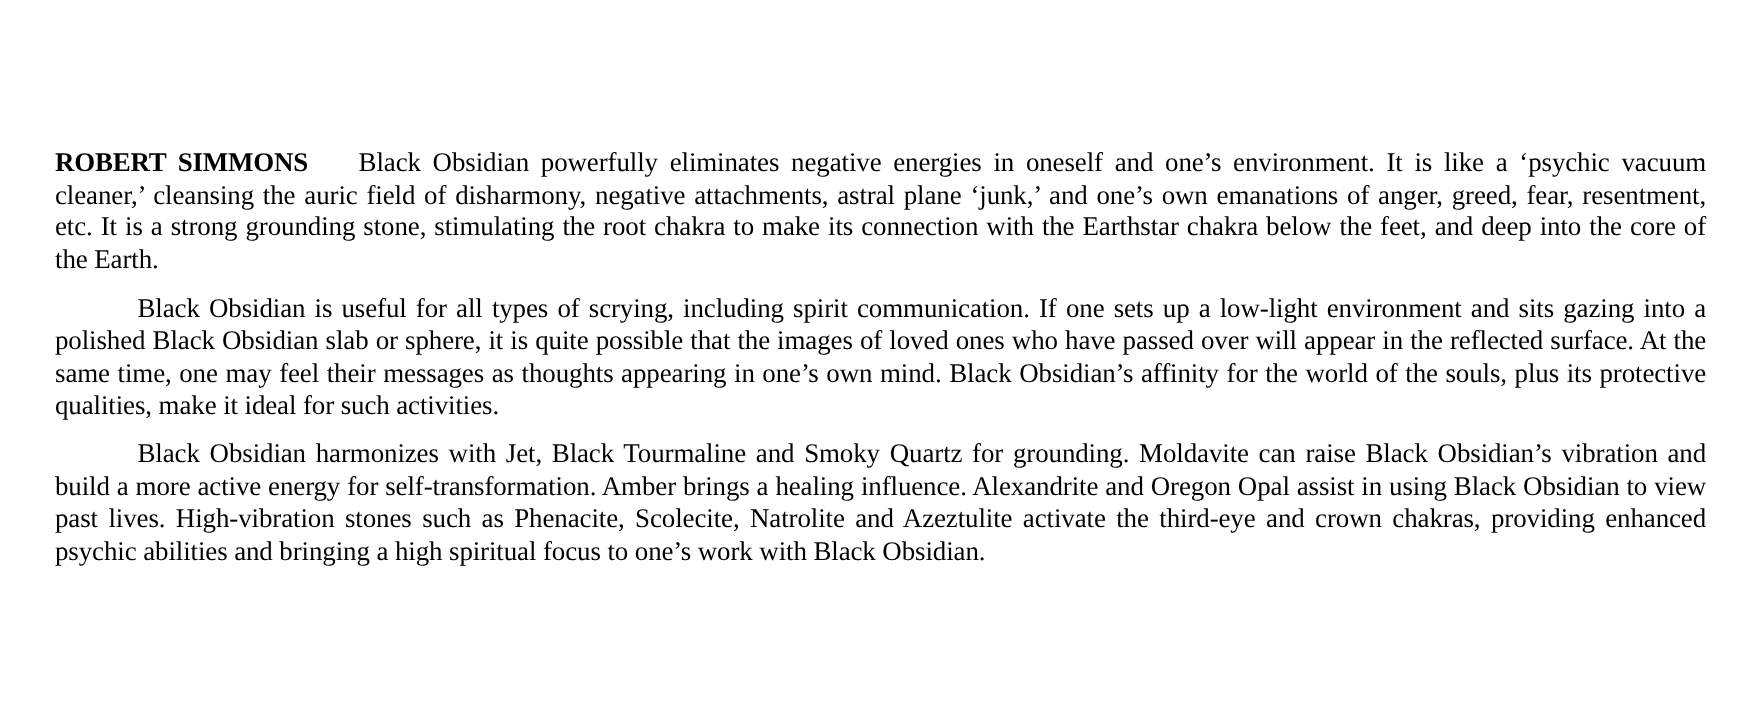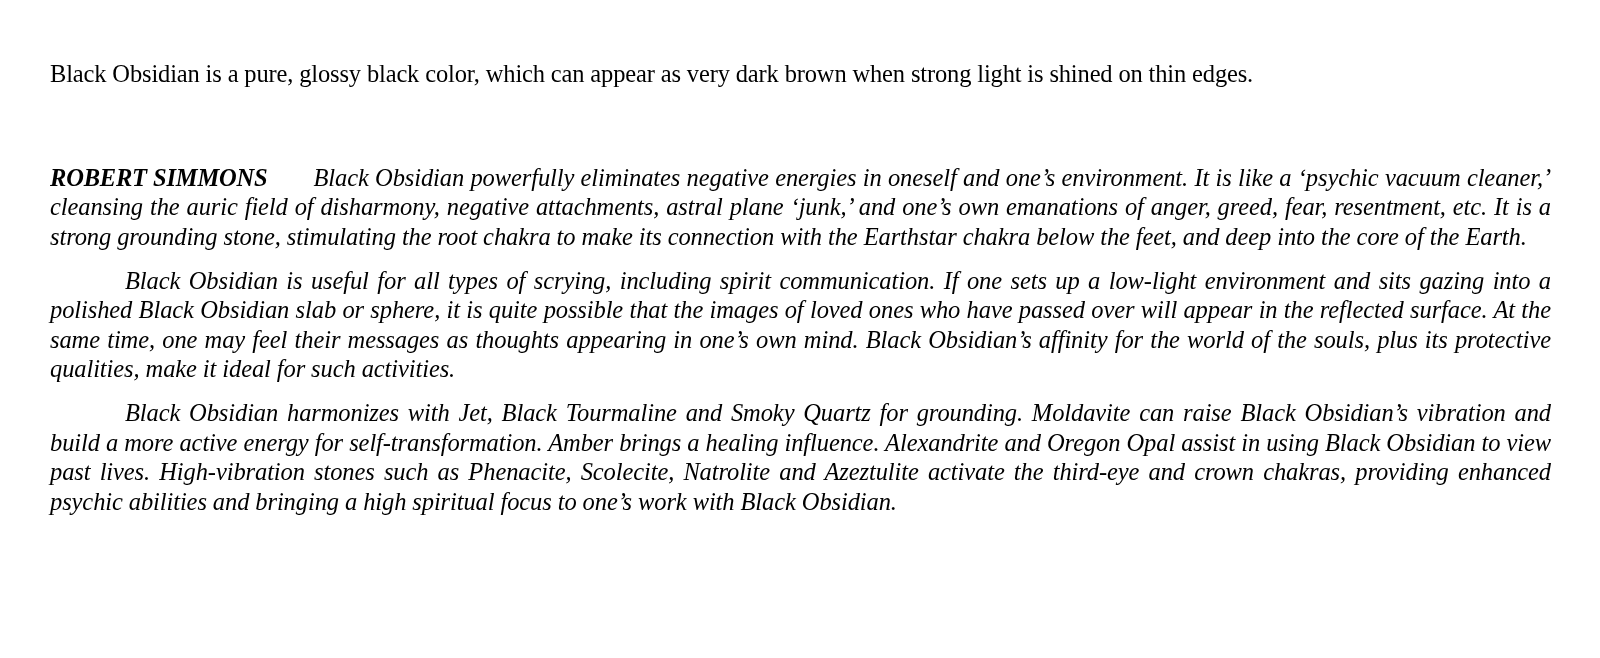--- a/index.html
+++ b/index.html
@@ -29,39 +29,37 @@
       letter-spacing: -0.15px;
     }
     .body-block {
       margin-top: 74px;
     }
     .para {
       margin: 0 0 14.5px 0;
       text-align: justify;
       text-align-last: left;
       letter-spacing: -0.1px;
-      font-style: italic;
     }
     .para.indent {
       text-indent: 75px;
     }
     .author {
       font-weight: bold;
       letter-spacing: -0.2px;
     }
     .author-gap {
       display: inline-block;
       width: 46px;
     }
   </style>
 </head>
 <body>
 
 <div class="page">
-  <p class="intro">Black Obsidian is a pure, glossy black color, which can appear as very dark brown when strong light is shined on thin edges.</p>
 
   <div class="body-block">
     <p class="para">
       <span class="author">ROBERT SIMMONS</span><span class="author-gap"></span><span>Black Obsidian powerfully eliminates negative energies in oneself and one’s environment. It is like a ‘psychic vacuum cleaner,’ cleansing the auric field of disharmony, negative attachments, astral plane ‘junk,’ and one’s own emanations of anger, greed, fear, resentment, etc. It is a strong grounding stone, stimulating the root chakra to make its connection with the Earthstar chakra below the feet, and deep into the core of the Earth.</span>
     </p>
     <p class="para indent">Black Obsidian is useful for all types of scrying, including spirit communication. If one sets up a low-light environment and sits gazing into a polished Black Obsidian slab or sphere, it is quite possible that the images of loved ones who have passed over will appear in the reflected surface. At the same time, one may feel their messages as thoughts appearing in one’s own mind. Black Obsidian’s affinity for the world of the souls, plus its protective qualities, make it ideal for such activities.</p>
     <p class="para indent">Black Obsidian harmonizes with Jet, Black Tourmaline and Smoky Quartz for grounding. Moldavite can raise Black Obsidian’s vibration and build a more active energy for self-transformation. Amber brings a healing influence. Alexandrite and Oregon Opal assist in using Black Obsidian to view past lives. High-vibration stones such as Phenacite, Scolecite, Natrolite and Azeztulite activate the third-eye and crown chakras, providing enhanced psychic abilities and bringing a high spiritual focus to one’s work with Black Obsidian.</p>
   </div>
 </div>
 

